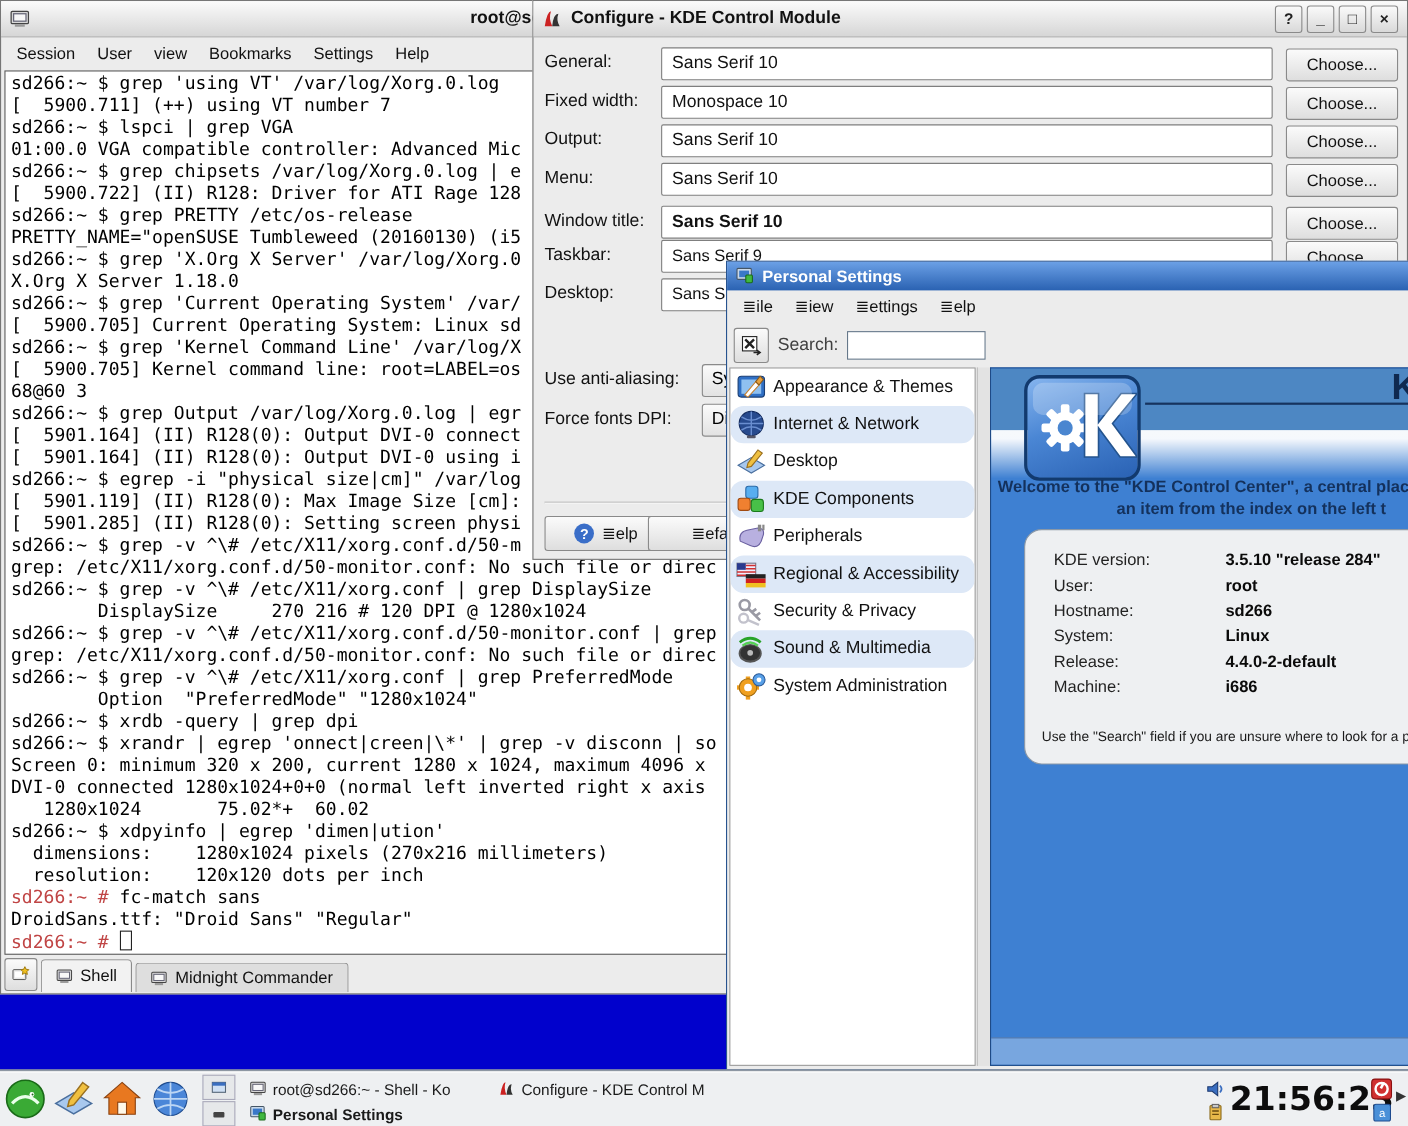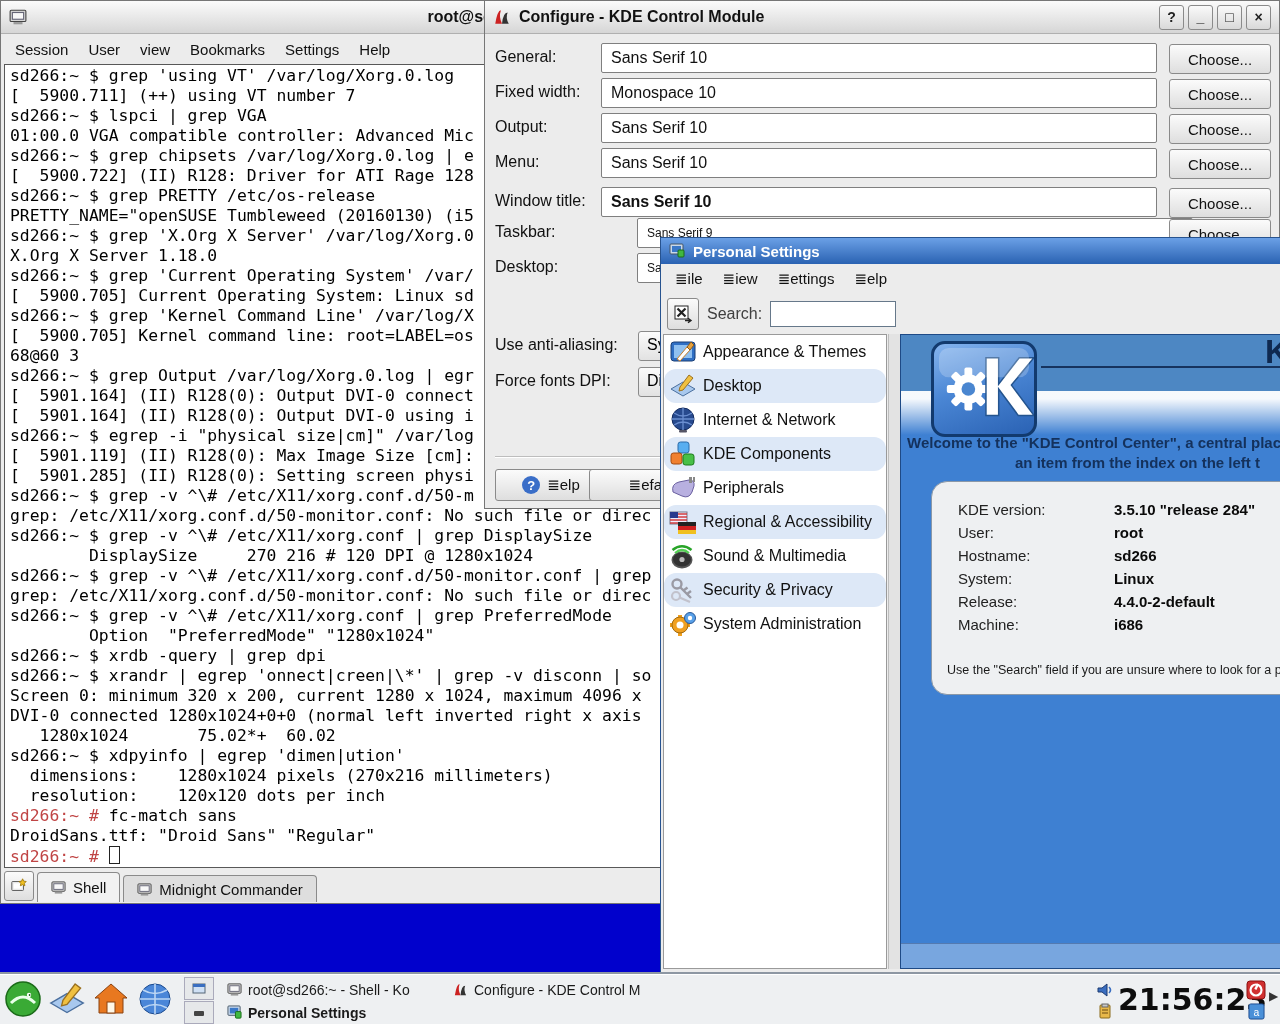--- a/index.html
+++ b/index.html
@@ -36,21 +36,21 @@
   .tab.active{background:#f2f2f2;height:29px;}
   .tab .ticon{width:15px;height:15px;}
 
   
   #configure{left:484px;top:0;width:796px;height:509px;z-index:2;}
   .cfg-row{position:absolute;left:0;width:100%;height:30px;}
   .cfg-lbl{position:absolute;left:10px;top:5px;font-size:16px;color:#111;white-space:nowrap;}
   .cfg-field{position:absolute;left:116px;top:0;width:556px;height:30px;line-height:28px;
     padding:0 9px;font-size:16px;color:#111;white-space:nowrap;overflow:hidden;}
   .cfg-field.bold{font-weight:bold;}
-  .cfg-field.small{font-size:12px;margin-left:36px;}
+  .cfg-field.small{font-size:15px;}
   .cfg-choose{position:absolute;left:684px;top:1px;width:100px;height:28px;font-size:15px;
     color:#111;display:flex;align-items:center;justify-content:center;}
   .cfg-aa{position:absolute;left:0;top:330px;height:30px;width:100%;}
   .cfg-dpi{position:absolute;left:0;top:366px;height:30px;width:100%;}
   .dd{position:absolute;left:153px;top:0;width:140px;height:28px;line-height:26px;padding:0 8px;
     font-size:16px;background:linear-gradient(#fbfbfb,#e2e2e2);border:1px solid #8a8a8a;border-radius:3px;}
   .cfg-sep{position:absolute;left:10px;right:10px;top:455px;height:1px;background:#bdbdbd;border-bottom:1px solid #fff;}
   .btn{position:absolute;top:468px;height:30px;display:flex;align-items:center;gap:7px;
     justify-content:center;font-size:15px;color:#111;padding:0 12px;}
   #help-btn{left:10px;width:86px;}
@@ -259,32 +259,32 @@
           <span class="ticon"><svg viewBox="0 0 28 28" width="100%" height="100%">
               <rect x="2" y="4" width="24" height="19" rx="3" fill="#2f6fc4" stroke="#1a3e75"></rect>
               <rect x="5" y="7" width="18" height="13" fill="#8fc0f0"></rect>
               <path d="M8 21 L18 9 L21 12 L11 23 Z" fill="#fff" stroke="#c87f2a"></path>
               <path d="M18 9 L22 4 L25 7 L21 12 Z" fill="#e8a13c" stroke="#8a5a1a"></path>
             </svg></span>
           <span>Appearance &amp; Themes</span>
         </div>
         <div class="side-item">
           <span class="ticon"><svg viewBox="0 0 28 28" width="100%" height="100%">
-              <path d="M2 17 L14 10 L26 17 L14 24 Z" fill="#a8c8ee" stroke="#4a6f9e"></path>
-              <path d="M20 3 L24 6 L14 18 L10 19 L11 15 Z" fill="#f0c040" stroke="#9a7020"></path>
-            </svg></span>
-          <span>Desktop</span>
-        </div>
-        <div class="side-item">
-          <span class="ticon"><svg viewBox="0 0 28 28" width="100%" height="100%">
               <circle cx="14" cy="13" r="11" fill="#274a8e" stroke="#122a5e"></circle>
               <path d="M3 13 H25 M14 2 V24 M5 7 Q14 13 23 7 M5 19 Q14 13 23 19" stroke="#6a8ed0" fill="none" stroke-width="1.3"></path>
               <rect x="10" y="24" width="8" height="2.5" fill="#556" rx="1"></rect>
             </svg></span>
           <span>Internet &amp; Network</span>
+        </div>
+        <div class="side-item">
+          <span class="ticon"><svg viewBox="0 0 28 28" width="100%" height="100%">
+              <path d="M2 17 L14 10 L26 17 L14 24 Z" fill="#a8c8ee" stroke="#4a6f9e"></path>
+              <path d="M20 3 L24 6 L14 18 L10 19 L11 15 Z" fill="#f0c040" stroke="#9a7020"></path>
+            </svg></span>
+          <span>Desktop</span>
         </div>
         <div class="side-item">
           <span class="ticon"><svg viewBox="0 0 28 28" width="100%" height="100%">
               <rect x="9" y="2" width="11" height="11" rx="2.5" fill="#58aef0" stroke="#2a6aa8"></rect>
               <rect x="2" y="13" width="11" height="11" rx="2.5" fill="#f08030" stroke="#a04a10"></rect>
               <rect x="14" y="14" width="11" height="11" rx="2.5" fill="#48c048" stroke="#1a7a1a"></rect>
             </svg></span>
           <span>KDE Components</span>
         </div>
         <div class="side-item">
@@ -310,40 +310,40 @@
               <g>
                 <rect x="9" y="14" width="18" height="4" fill="#222"></rect>
                 <rect x="9" y="18" width="18" height="4" fill="#d02020"></rect>
                 <rect x="9" y="22" width="18" height="4" fill="#f0c020"></rect>
               </g>
             </svg></span>
           <span>Regional &amp; Accessibility</span>
         </div>
         <div class="side-item">
           <span class="ticon"><svg viewBox="0 0 28 28" width="100%" height="100%">
+              <g fill="none" stroke="#9a9aa4" stroke-width="2.4">
+                <circle cx="8" cy="8" r="4.5"></circle>
+                <path d="M11 11 L22 22 M18 18 L22 15 M14.5 14.5 L18.5 11.5"></path>
+              </g>
+              <g fill="none" stroke="#c2c2cc" stroke-width="2.2">
+                <circle cx="7" cy="20" r="4"></circle>
+                <path d="M10.5 21.5 L21 26"></path>
+              </g>
+            </svg></span>
+          <span>Security &amp; Privacy</span>
+        </div>
+        <div class="side-item">
+          <span class="ticon"><svg viewBox="0 0 28 28" width="100%" height="100%">
               <ellipse cx="13" cy="18" rx="10.5" ry="8.5" fill="#555"></ellipse>
               <ellipse cx="13" cy="17.5" rx="9" ry="7" fill="#333"></ellipse>
               <circle cx="13" cy="17.5" r="2.6" fill="#bbb"></circle>
               <path d="M3.5 8 Q13 0.5 22.5 8" stroke="#28a428" stroke-width="2.6" fill="none"></path>
               <path d="M6 11 Q13 5 20 11" stroke="#55d055" stroke-width="2.2" fill="none"></path>
             </svg></span>
           <span>Sound &amp; Multimedia</span>
-        </div>
-        <div class="side-item">
-          <span class="ticon"><svg viewBox="0 0 28 28" width="100%" height="100%">
-              <g fill="none" stroke="#9a9aa4" stroke-width="2.4">
-                <circle cx="8" cy="8" r="4.5"></circle>
-                <path d="M11 11 L22 22 M18 18 L22 15 M14.5 14.5 L18.5 11.5"></path>
-              </g>
-              <g fill="none" stroke="#c2c2cc" stroke-width="2.2">
-                <circle cx="7" cy="20" r="4"></circle>
-                <path d="M10.5 21.5 L21 26"></path>
-              </g>
-            </svg></span>
-          <span>Security &amp; Privacy</span>
         </div>
         <div class="side-item">
           <span class="ticon"><svg viewBox="0 0 28 28" width="100%" height="100%">
               <g fill="#f0a020">
                 <rect x="9" y="5" width="4" height="5"></rect>
                 <rect x="9" y="21" width="4" height="5"></rect>
                 <rect x="1" y="13" width="5" height="4"></rect>
                 <rect x="16" y="13" width="5" height="4"></rect>
               </g>
               <circle cx="11" cy="15" r="8" fill="#f0a020" stroke="#a06a10"></circle>

